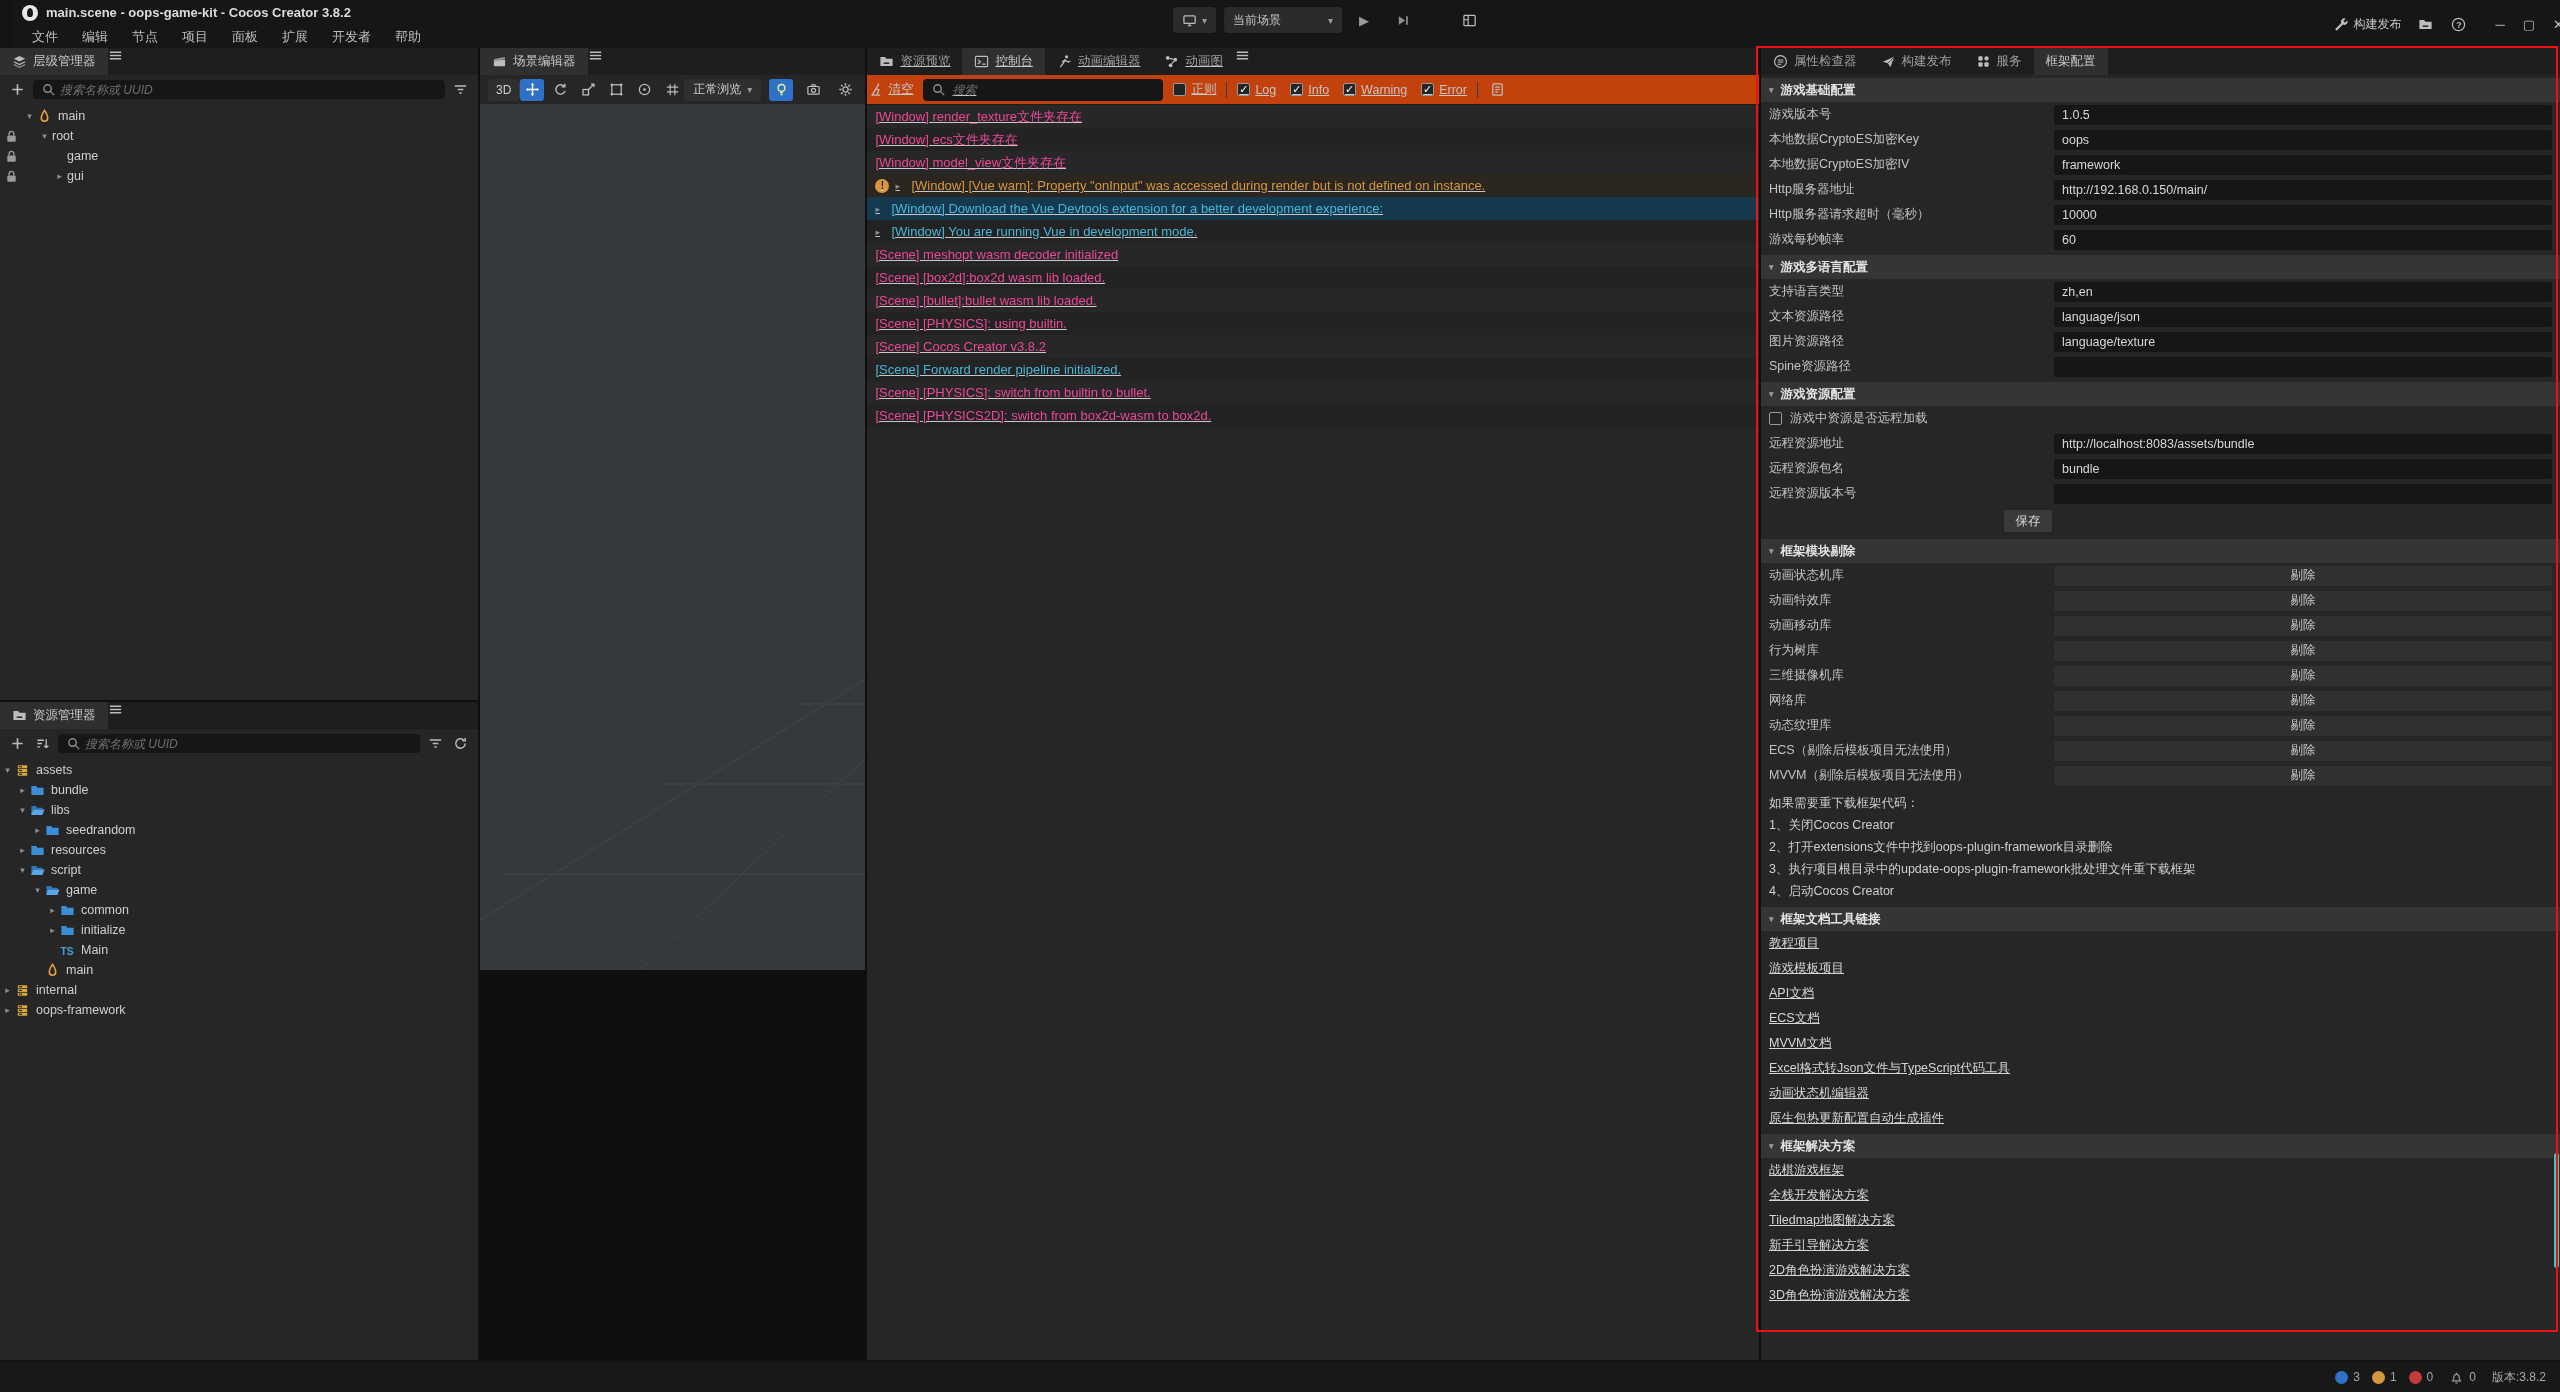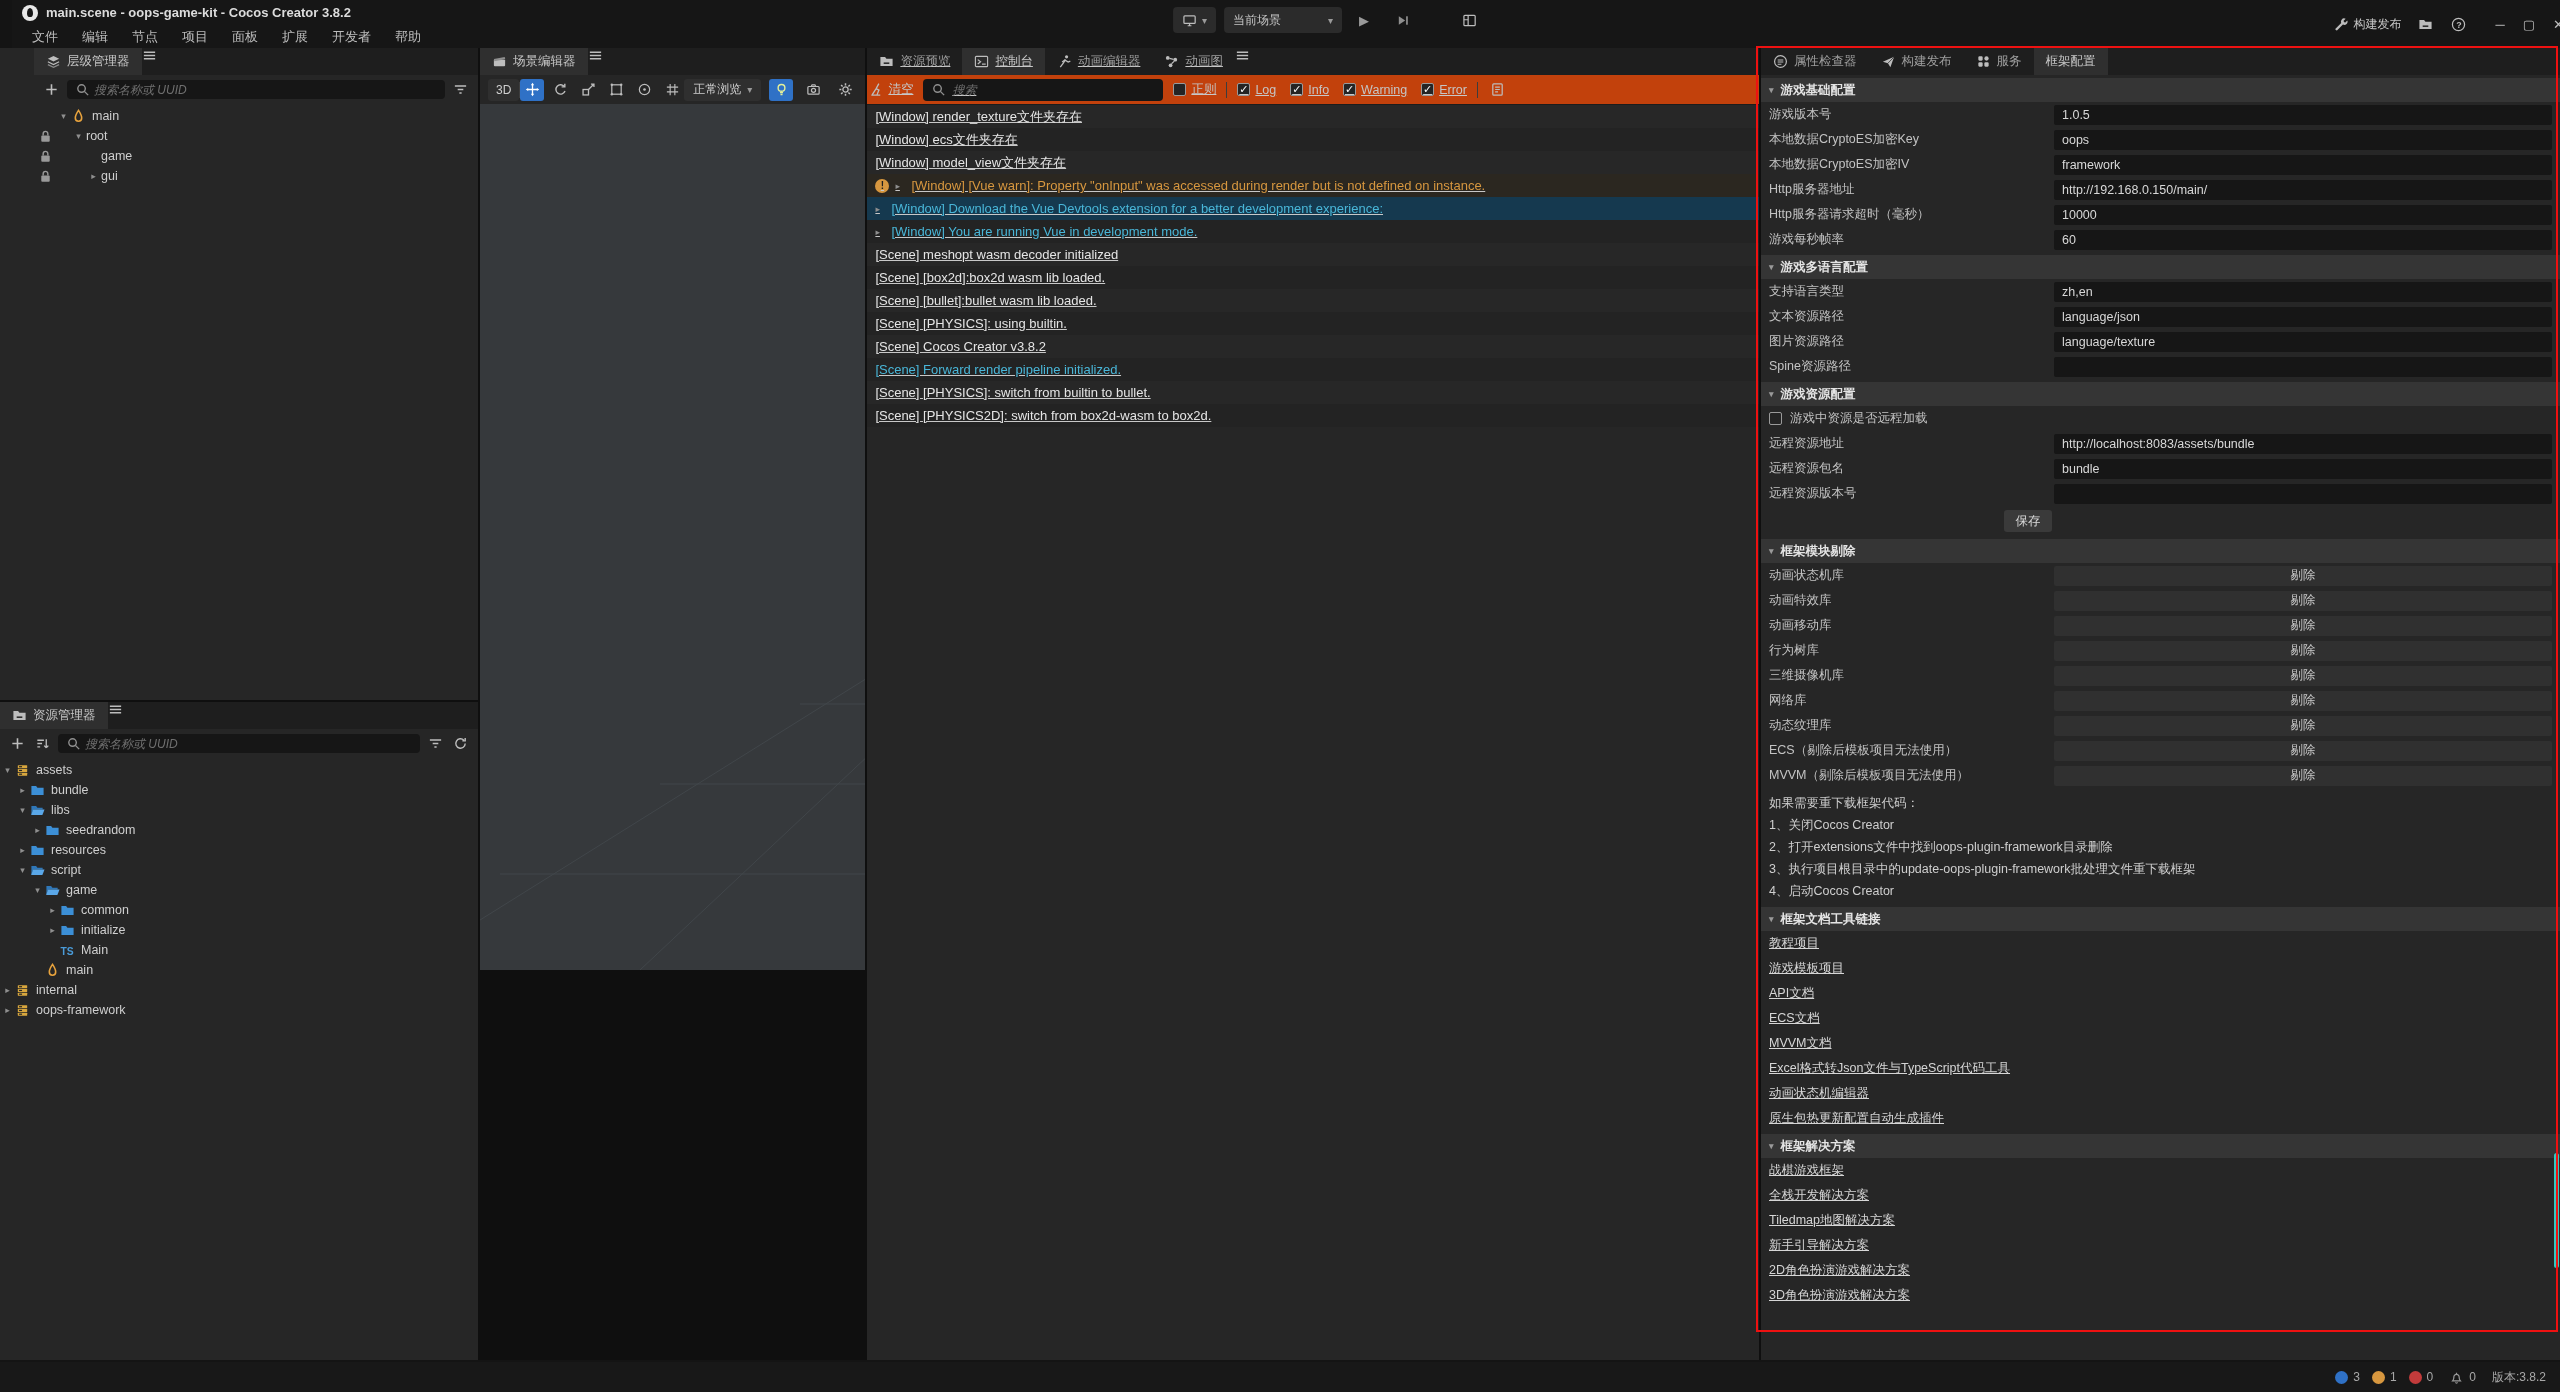--- a/index.html
+++ b/index.html
@@ -22,21 +22,21 @@
   .right-tools { position:absolute; right:8px; top:0; height:48px; display:flex; align-items:center; gap:14px; }
   .build-quick { display:flex; align-items:center; gap:6px; color:#c5c5c5; font-size:12px; }
   .winctl { display:flex; align-items:center; gap:18px; margin-left:14px; color:#bdbdbd; font-size:13px; }
 
   
   .workspace { position:absolute; left:0; top:48px; width:2560px; height:1312px; display:flex; gap:2px; background:#0f0f0f; }
   .col-left { width:478px; display:flex; flex-direction:column; gap:2px; }
   .col-center { width:1279px; display:flex; flex-direction:row; gap:2px; }
   .col-right { flex:1; }
   .panel { background:#262626; display:flex; flex-direction:column; overflow:hidden; }
-  .panel-hierarchy { height:652px;padding-left:34px; }
+  .panel-hierarchy { height:652px; }
   .panel-assets { flex:1; }
   .panel-scene { height:922px; }
   .panel-console { flex:1;text-decoration:underline; }
   .panel-inspector { height:100%; }
 
   .tabstrip { height:27px; background:#1e1e1e; display:flex; align-items:stretch; flex:0 0 27px; position:relative; }
   .ptab { display:flex; align-items:center; gap:6px; padding:0 12px; color:#c8c8c8; background:#2f2f2f; font-size:12.5px; }
   .ptab.inactive { background:transparent; color:#9f9f9f; }
   .icon { display:inline-flex; width:15px; height:15px; }
   .icon svg { width:100%; height:100%; }
@@ -69,21 +69,21 @@
   .console-toolbar { height:30px; display:flex; align-items:center; gap:10px; padding:0 2px; background:#c2410c; flex:0 0 30px; border-bottom:1px solid #1c1c1c; }
   .clear-btn { display:flex; align-items:center; gap:4px; color:#c5c5c5; font-size:12.5px; background:none; border:none; }
   .console-search { width:240px; display:flex; align-items:center; gap:6px; background:#161616; border-radius:4px; height:22px; padding:0 8px; }
   .console-search input { flex:1; background:transparent; border:none; outline:none; color:#c8c8c8; font-size:12px; font-style:italic; }
   .console-search input::placeholder { color:#6f6f6f; }
   .cb { width:13px; height:13px; border:1px solid #9a9a9a; border-radius:2px; display:inline-flex; align-items:center; justify-content:center; font-size:11px; color:#fff; background:#242424; }
   .cb.checked::after { content:"✓"; }
   .cbl { display:flex; align-items:center; gap:5px; font-size:12.5px; color:#c5c5c5; }
   .vsep { width:1px; height:16px; background:#3d3d3d; }
   .loglist { flex:1; overflow:hidden; }
-  .logrow { height:23px; display:flex; align-items:center; padding:0 8px; font-size:13px; color:#e5e5e5; }
+  .logrow { height:23px; display:flex; align-items:center; padding:0 8px; font-size:13px; color:#ec4899; }
   .logrow:nth-child(odd) { background:#272727; }
   .logrow:nth-child(even) { background:#232323; }
   .logrow.warn { color:#d7973f; background:#2b2720; }
   .logrow.info { color:#49b6d8; }
   .logrow.selected { background:#15394f; }
   .lchev { color:#8f8f8f; font-size:9px; width:16px; flex:0 0 16px; }
   .wbadge { width:14px; height:14px; border-radius:50%; background:#d7973f; color:#1e1e1e; font-weight:bold; font-size:10px; display:inline-flex; align-items:center; justify-content:center; margin-right:6px; flex:0 0 14px; }
 
   
   .insp-body { flex:1; overflow:hidden; padding-bottom:10px; }

